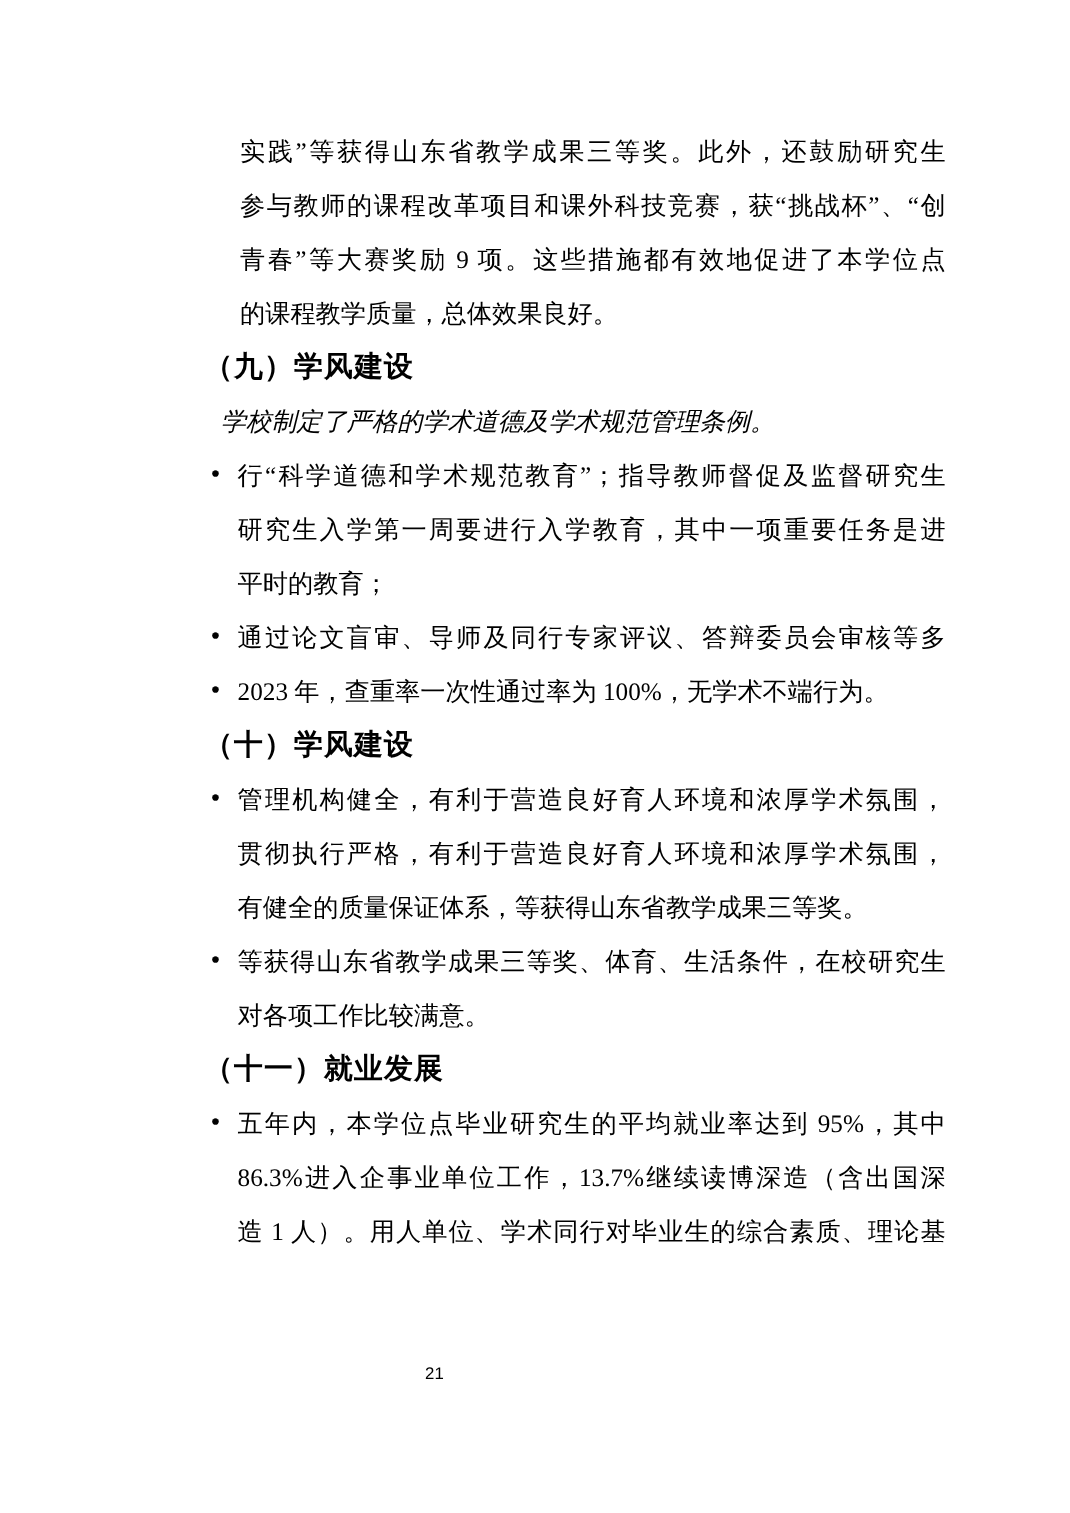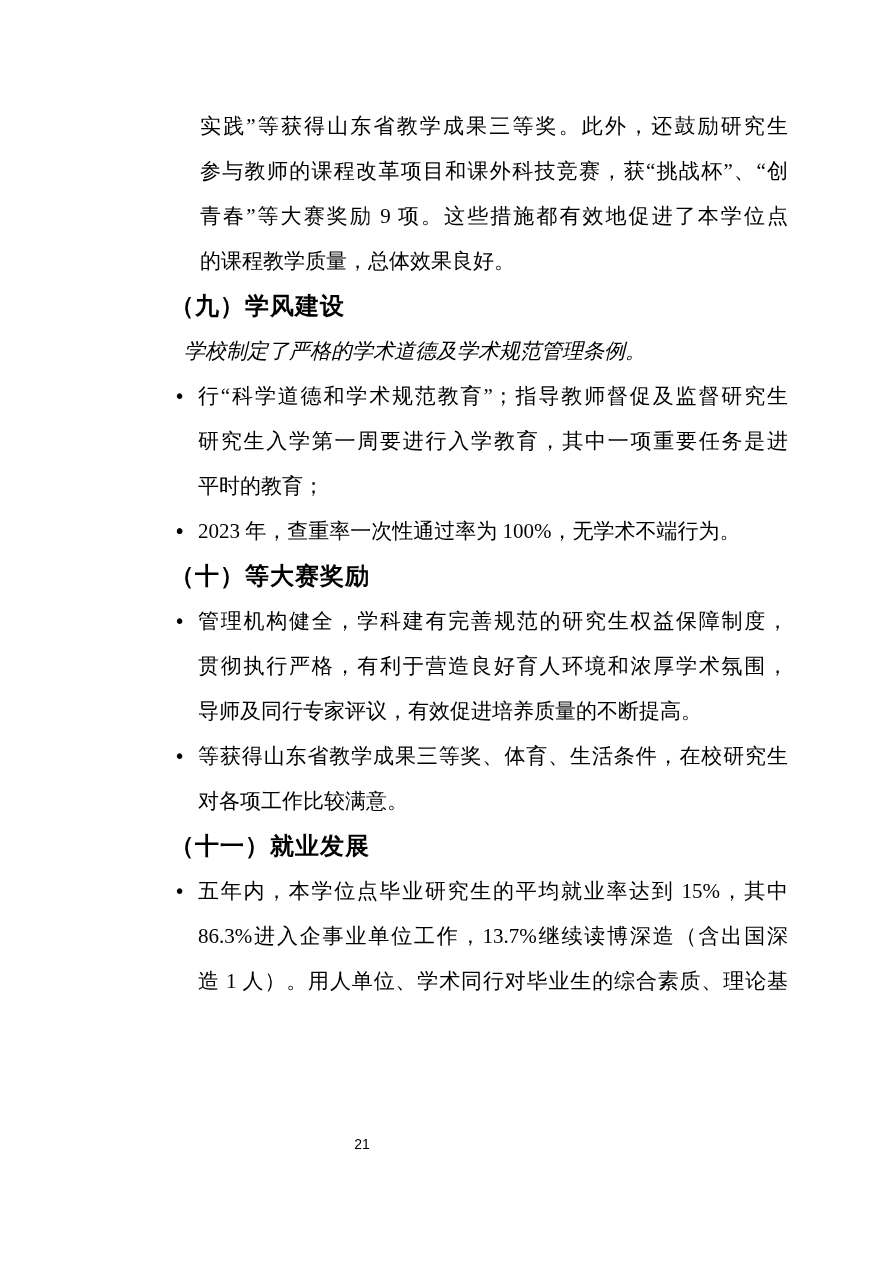--- a/index.html
+++ b/index.html
@@ -83,47 +83,48 @@
 
     <div class="bullet">
       <span class="marker">•</span>
       <div class="line j">行“科学道德和学术规范教育”；指导教师督促及监督研究生</div>
       <div class="line j">研究生入学第一周要进行入学教育，其中一项重要任务是进</div>
       <div class="line">平时的教育；</div>
     </div>
 
     <div class="bullet">
       <span class="marker">•</span>
+      <div class="line j">通过论文盲审、导师及同行专家评议、答辩委员会审核等多</div>
     </div>
 
     <div class="bullet">
       <span class="marker">•</span>
       <div class="line">2023 年，查重率一次性通过率为 100%，无学术不端行为。</div>
     </div>
 
-    <div class="heading">（十）等大赛奖励</div>
+    <div class="heading">（十）学风建设</div>
 
     <div class="bullet">
       <span class="marker">•</span>
-      <div class="line j">管理机构健全，学科建有完善规范的研究生权益保障制度，</div>
+      <div class="line j">管理机构健全，有利于营造良好育人环境和浓厚学术氛围，</div>
       <div class="line j">贯彻执行严格，有利于营造良好育人环境和浓厚学术氛围，</div>
-      <div class="line">导师及同行专家评议，有效促进培养质量的不断提高。</div>
+      <div class="line">有健全的质量保证体系，等获得山东省教学成果三等奖。</div>
     </div>
 
     <div class="bullet">
       <span class="marker">•</span>
       <div class="line j">等获得山东省教学成果三等奖、体育、生活条件，在校研究生</div>
       <div class="line">对各项工作比较满意。</div>
     </div>
 
     <div class="heading">（十一）就业发展</div>
 
     <div class="bullet">
       <span class="marker">•</span>
-      <div class="line j">五年内，本学位点毕业研究生的平均就业率达到 15%，其中</div>
+      <div class="line j">五年内，本学位点毕业研究生的平均就业率达到 95%，其中</div>
       <div class="line j">86.3%进入企事业单位工作，13.7%继续读博深造（含出国深</div>
       <div class="line j">造 1 人）。用人单位、学术同行对毕业生的综合素质、理论基</div>
     </div>
 
   </div>
 
   <div class="footer">
     <span>21</span>
   </div>
 </div>

